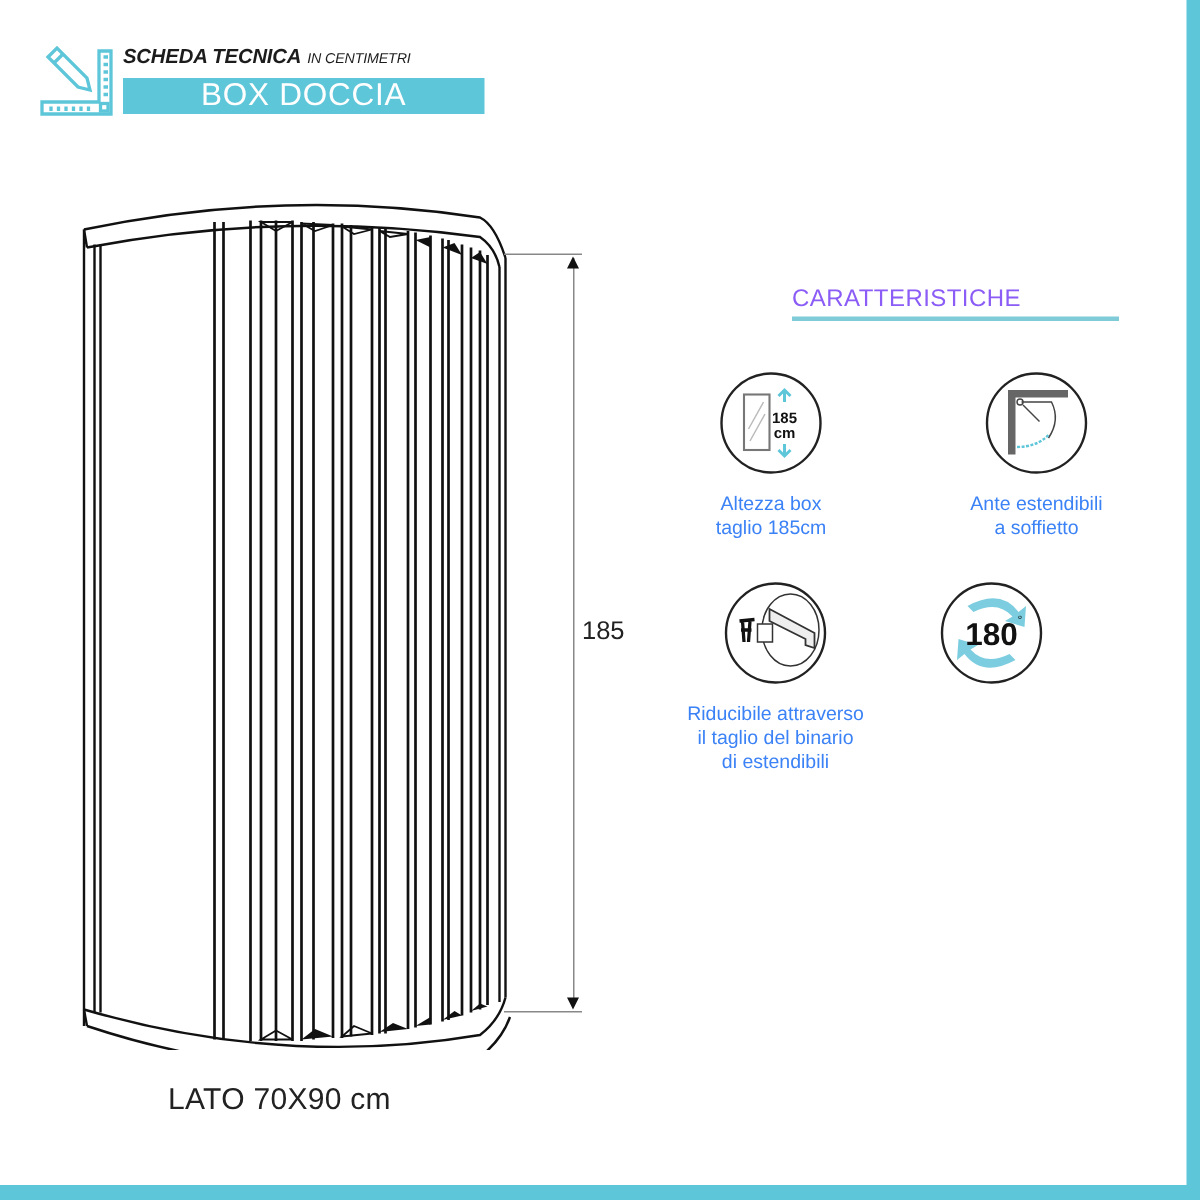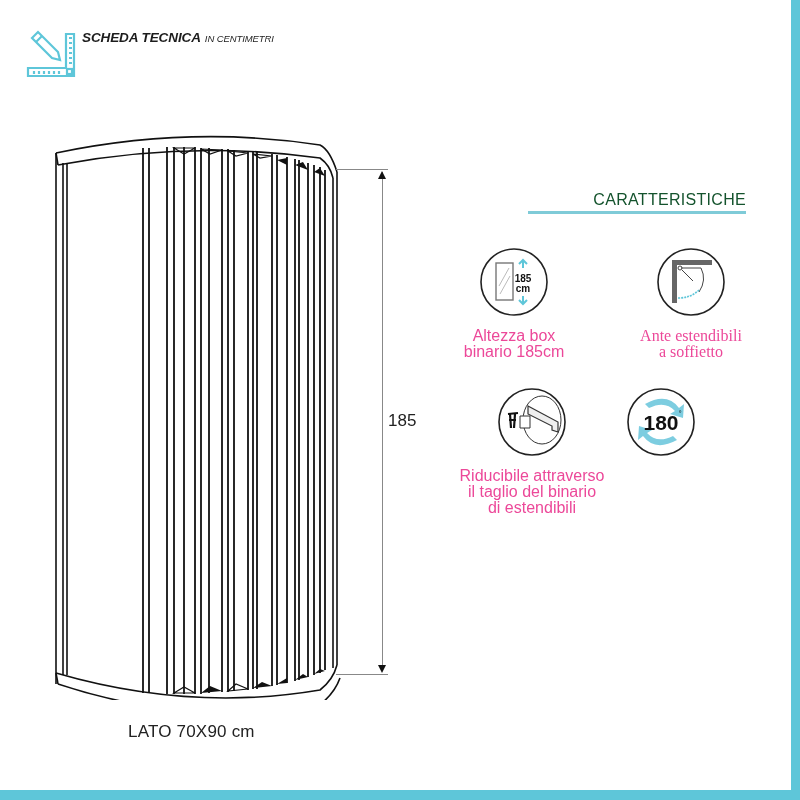--- a/index.html
+++ b/index.html
@@ -19,32 +19,32 @@
     
     .drawing { position: absolute; left: 40px; top: 130px; width: 360px; height: 570px; }
 
     .dim-line-top { position: absolute; left: 336px; top: 169px; width: 52px; height: 1px; background: #888; }
     .dim-line-bottom { position: absolute; left: 336px; top: 674px; width: 52px; height: 1px; background: #888; }
     .dim-line-vert { position: absolute; left: 382px; top: 172px; width: 1px; height: 498px; background: #888; }
     .dim-arrow-up { position: absolute; left: 378px; top: 171px; width: 0; height: 0; border-left: 4px solid transparent; border-right: 4px solid transparent; border-bottom: 8px solid #111; }
     .dim-arrow-down { position: absolute; left: 378px; top: 665px; width: 0; height: 0; border-left: 4px solid transparent; border-right: 4px solid transparent; border-top: 8px solid #111; }
     .dim-label { position: absolute; left: 388px; top: 411px; font-size: 17px; color: #222; }
 
-    .side-label { position: absolute; left: 128px; top: 722px; font-size: 17px; color: #222; letter-spacing: 0.2px; }
+    .side-label { position: absolute; left: 112px; top: 722px; font-size: 20px; color: #222; letter-spacing: 0.2px; }
 
     
-    .feat-title { position: absolute; left: 528px; top: 191px; width: 218px; text-align: right; font-size: 16px; color: #14532d; letter-spacing: 0.3px; }
+    .feat-title { position: absolute; left: 528px; top: 191px; width: 218px; text-align: left; font-size: 16px; color: #8b5cf6; letter-spacing: 0.3px; }
     .feat-rule { position: absolute; left: 528px; top: 211px; width: 218px; height: 3px; background: #7fcbd8; }
 
     .feature { position: absolute; width: 180px; text-align: center; }
     .feat-icon { display: block; margin: 0 auto; width: 72px; height: 72px; }
-    .feat-label { display: block; font-size: 16px; line-height: 16px; color: #ec4899; margin-top: 10px; }
+    .feat-label { display: block; font-size: 13px; line-height: 16px; color: #3b82f6; margin-top: 10px; }
     .feat-1 { left: 424px; top: 246px; }
-    .feat-2 { left: 601px; top: 246px; font-family: Liberation Serif, serif; }
-    .feat-3 { left: 442px; top: 386px; }
+    .feat-2 { left: 601px; top: 246px; }
+    .feat-3 { left: 427px; top: 386px; }
     .feat-4 { left: 571px; top: 386px; }
   </style>
 </head>
 <body>
 
 <div class="frame-right"></div>
 <div class="frame-bottom"></div>
 
 <div class="header">
   <svg class="header-logo" viewBox="0 0 52 48">
@@ -55,20 +55,21 @@
       <path d="M8 41 L8 44 M13 41 L13 44 M18 41 L18 44 M23 41 L23 44 M28 41 L28 44 M33 41 L33 44"></path>
       <rect x="41" y="39" width="5" height="5"></rect>
 
       <path d="M6 8 L12 2 L32 22 L34 30 L26 28 Z"></path>
       <path d="M10 12 L16 6"></path>
     </g>
   </svg>
   <div class="header-title">
     <span>SCHEDA TECNICA</span><span class="header-sub">IN CENTIMETRI</span>
   </div>
+  <div class="header-banner">BOX DOCCIA</div>
 </div>
 
 <svg class="drawing" viewBox="40 130 360 570" width="360" height="570">
   <g fill="none" stroke="#111" stroke-width="1.6">
 
     <path d="M56 153 Q190 125 320 145 Q330 150 337 172"></path>
     <path d="M58 165 Q190 140 320 158 Q330 165 333 178"></path>
     <path d="M56 153 L58 165"></path>
 
     <path d="M56 673 Q190 712 320 690 Q333 680 337 665"></path>
@@ -145,21 +146,21 @@
     <circle cx="36" cy="36" r="33" fill="#fff" stroke="#222" stroke-width="1.6"></circle>
     <rect x="18" y="17" width="17" height="37" fill="none" stroke="#777" stroke-width="1.4"></rect>
     <path d="M21 40 L31 22 M22 48 L32 30" stroke="#bbb" stroke-width="1"></path>
     <path d="M45 14 L45 22 M41 18 L45 14 L49 18" fill="none" stroke="#5ec6d9" stroke-width="2"></path>
     <path d="M45 50 L45 58 M41 54 L45 58 L49 54" fill="none" stroke="#5ec6d9" stroke-width="2"></path>
     <text x="45" y="36" text-anchor="middle" font-family="Liberation Sans, sans-serif" font-weight="bold" font-size="10" fill="#111">185</text>
     <text x="45" y="46" text-anchor="middle" font-family="Liberation Sans, sans-serif" font-weight="bold" font-size="10" fill="#111">cm</text>
   </svg>
   <span class="feat-label">
     <span>Altezza box</span><br>
-    <span>binario 185cm</span>
+    <span>taglio 185cm</span>
   </span>
 </div>
 
 <div class="feature feat-2">
   <svg class="feat-icon" viewBox="0 0 72 72">
     <circle cx="36" cy="36" r="33" fill="#fff" stroke="#222" stroke-width="1.6"></circle>
     <path d="M17 14 L57 14 L57 19 L22 19 L22 57 L17 57 Z" fill="#666"></path>
     <circle cx="25" cy="22" r="2" fill="none" stroke="#444" stroke-width="1"></circle>
     <path d="M26 22 L46 22 Q52 34 44 46" fill="none" stroke="#444" stroke-width="1"></path>
     <path d="M27 24 L38 35" stroke="#444" stroke-width="1"></path>

